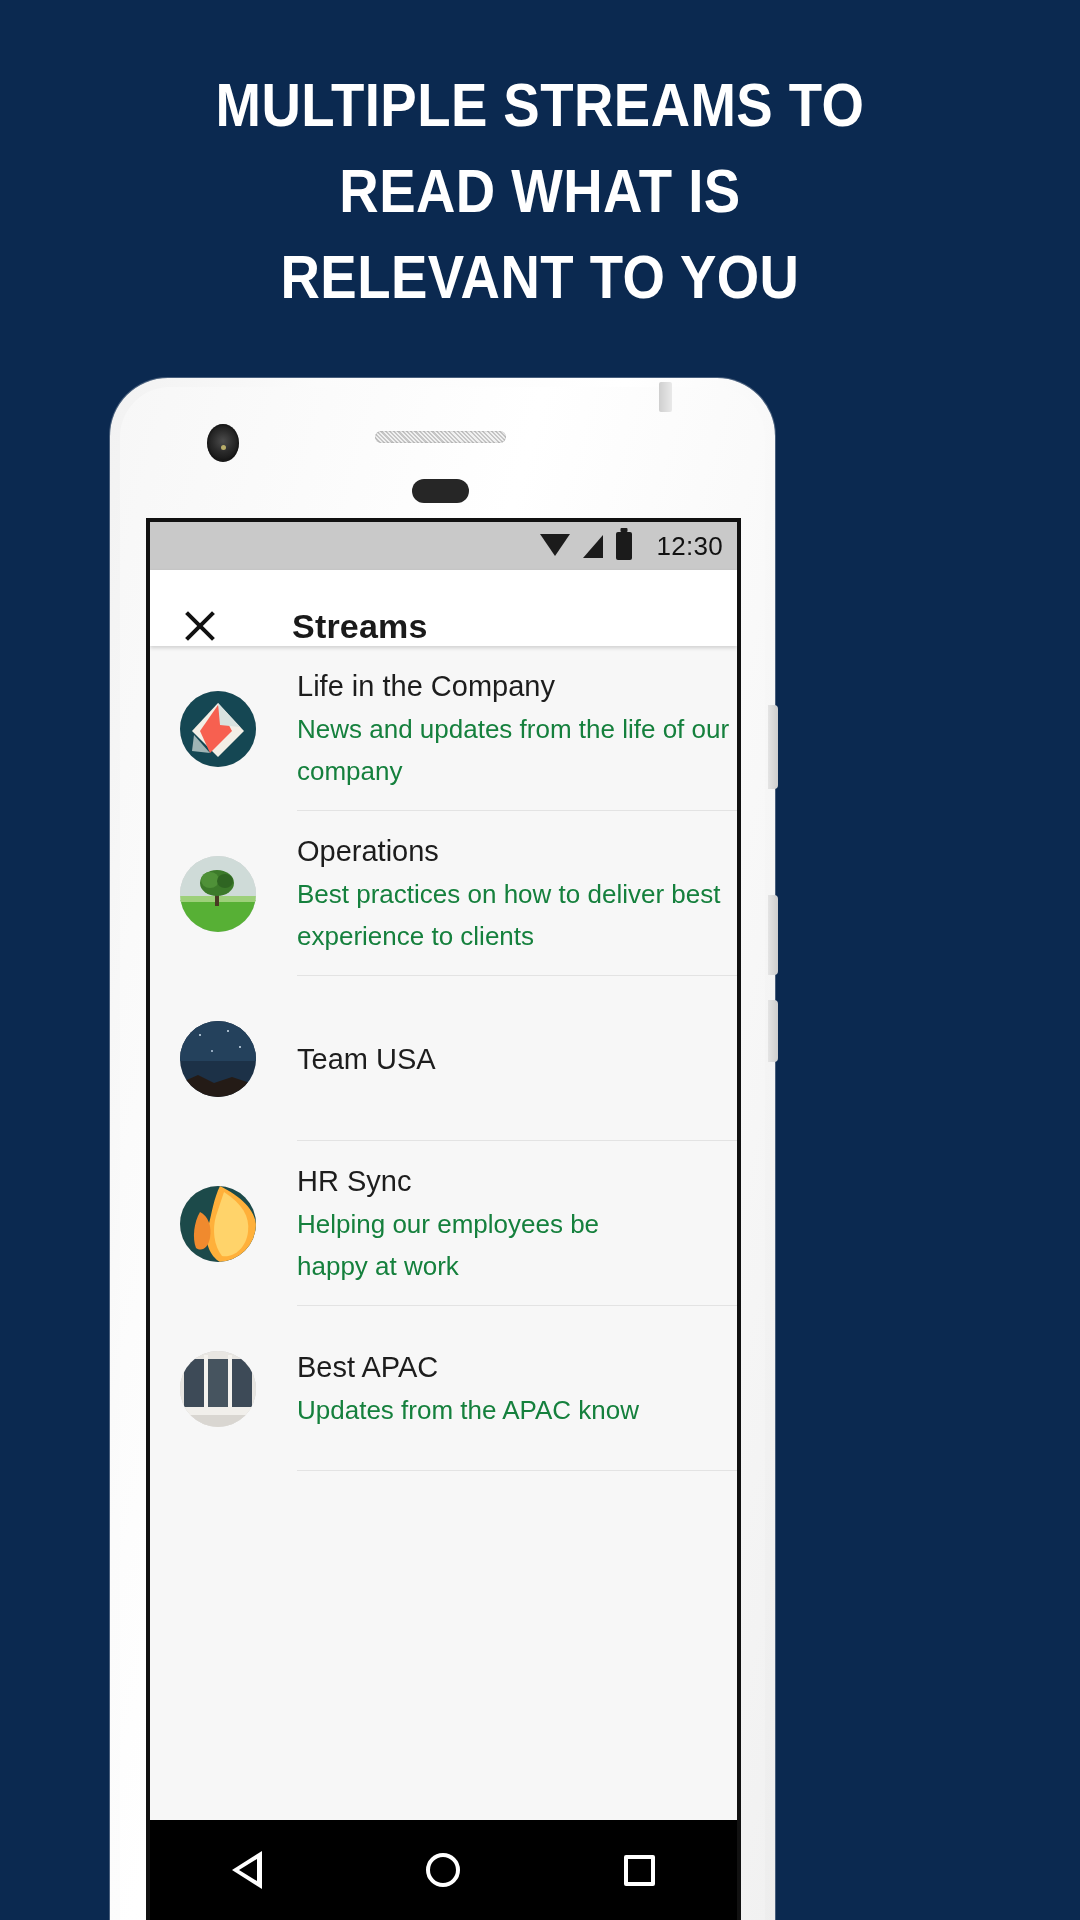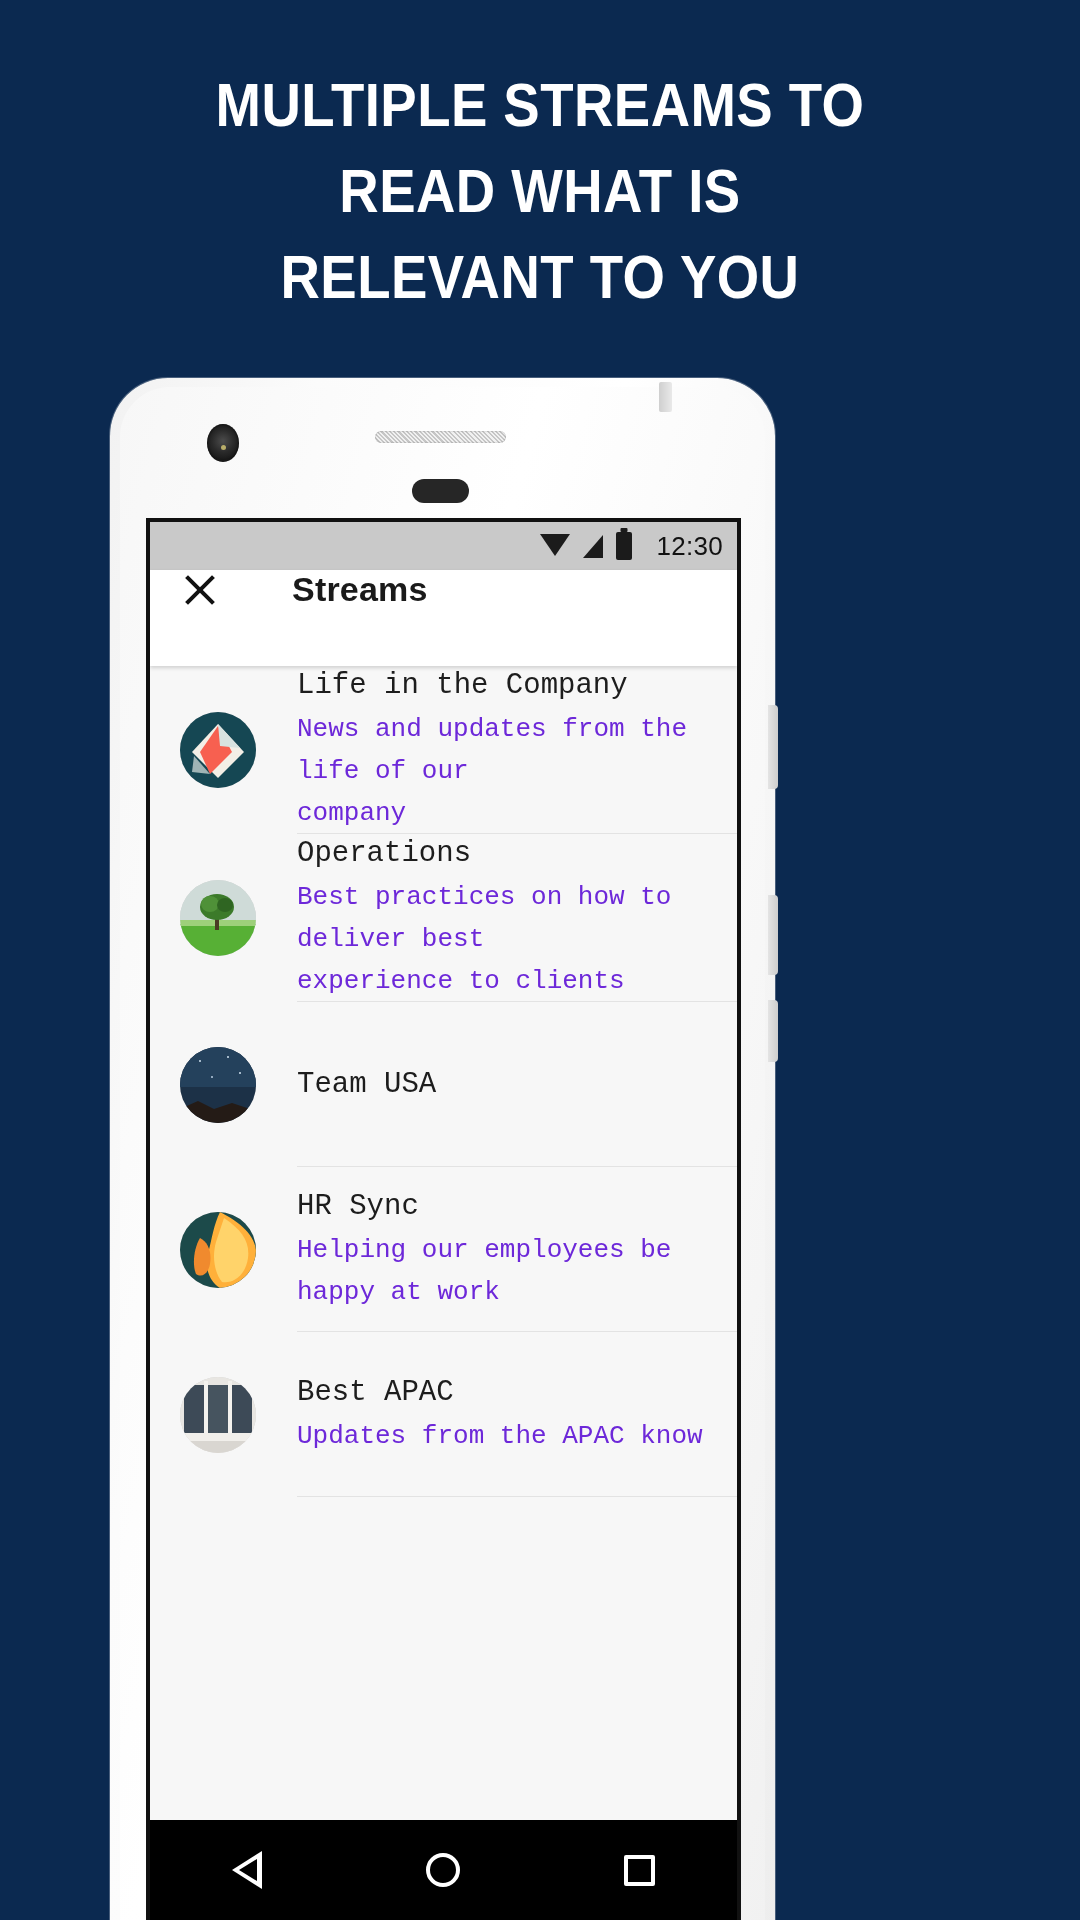--- a/index.html
+++ b/index.html
@@ -129,22 +129,22 @@
     content:""; position:absolute; left:50%; top:-4px;
     transform:translateX(-50%);
     width:7px; height:4px; background:#1b1b1b; border-radius:1px;
   }
   .status-time {
     color:#121212; font-size:26px; font-weight:500;
     letter-spacing:0.3px; margin-left:11px;text-align:center;
   }
 
   .app-bar {
-    height:96px; background:#ffffff;
-    display:flex; align-items:flex-start;
+    height:76px; background:#ffffff;
+    display:flex; align-items:flex-end;
     padding-left:30px;
     box-shadow:0 2px 4px rgba(0,0,0,0.16);
     position:relative; z-index:3;
   }
   .close-icon {
     width:40px; height:40px; position:relative; flex:none;
   }
   .close-icon::before, .close-icon::after{
     content:""; position:absolute; left:50%; top:50%;
     width:38px; height:4px; background:#111;
@@ -161,38 +161,37 @@
   .list {
     background:#f7f7f7;
     height:1258px;
     overflow:hidden;
     padding-left:30px;
   }
   .list-item {
     display:flex; align-items:center;
     min-height:165px;
     position:relative;
-    font-family:Liberation Mono, monospace;
   }
   .list-item .divider {
     position:absolute; left:117px; right:0; bottom:0;
     height:1px; background:#e3e3e3;
   }
   .avatar {
     width:76px; height:76px; border-radius:50%;
     flex:none; overflow:hidden;
     background:#cfcfcf;
   }
   .avatar svg { display:block; width:100%; height:100%; }
   .item-text { margin-left:41px; padding-right:6px; }
   .item-title {
     font-size:29px; color:#1d1d1d; line-height:40px;
   }
   .item-sub {
-    font-size:26px; color:#6d28d9; line-height:42px;
+    font-size:26px; color:#15803d; line-height:42px;
     margin-top:2px;
     white-space:pre-line;
   }
   .item-notext .item-title { line-height:40px; }
 
   
   .nav-bar {
     position:absolute; left:0; bottom:0;
     width:100%; height:100px;
     background:#000;

